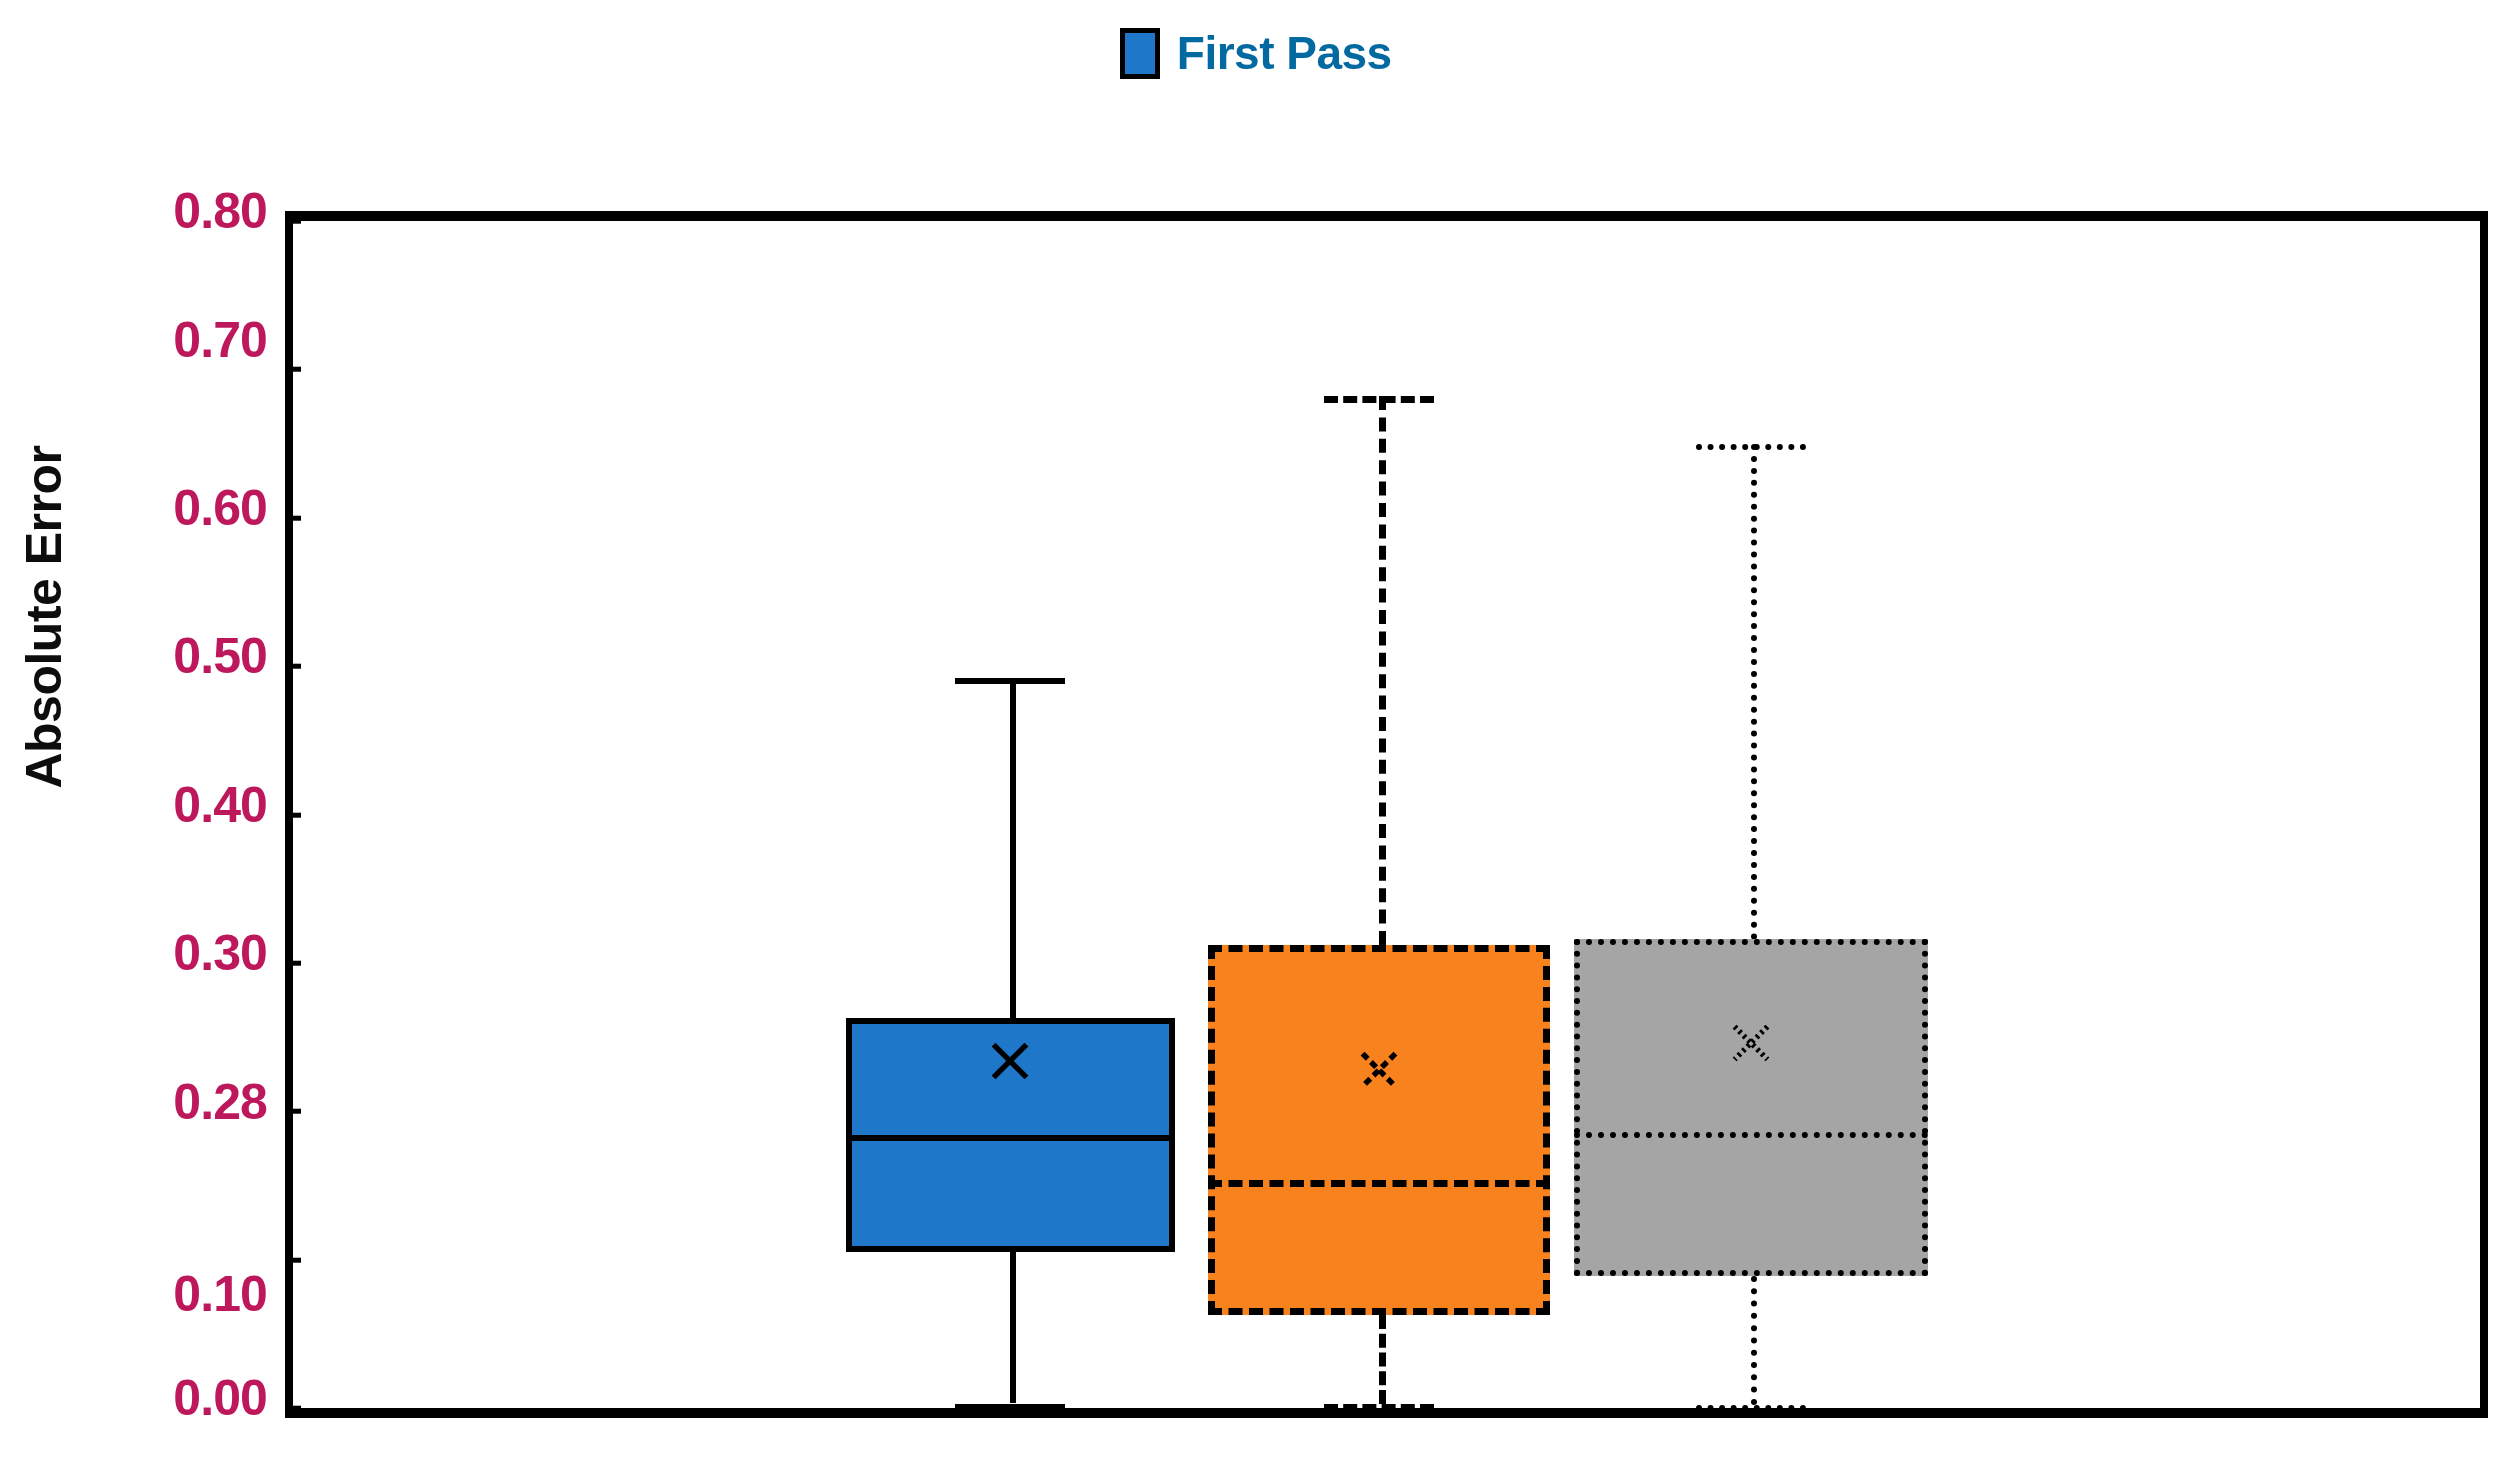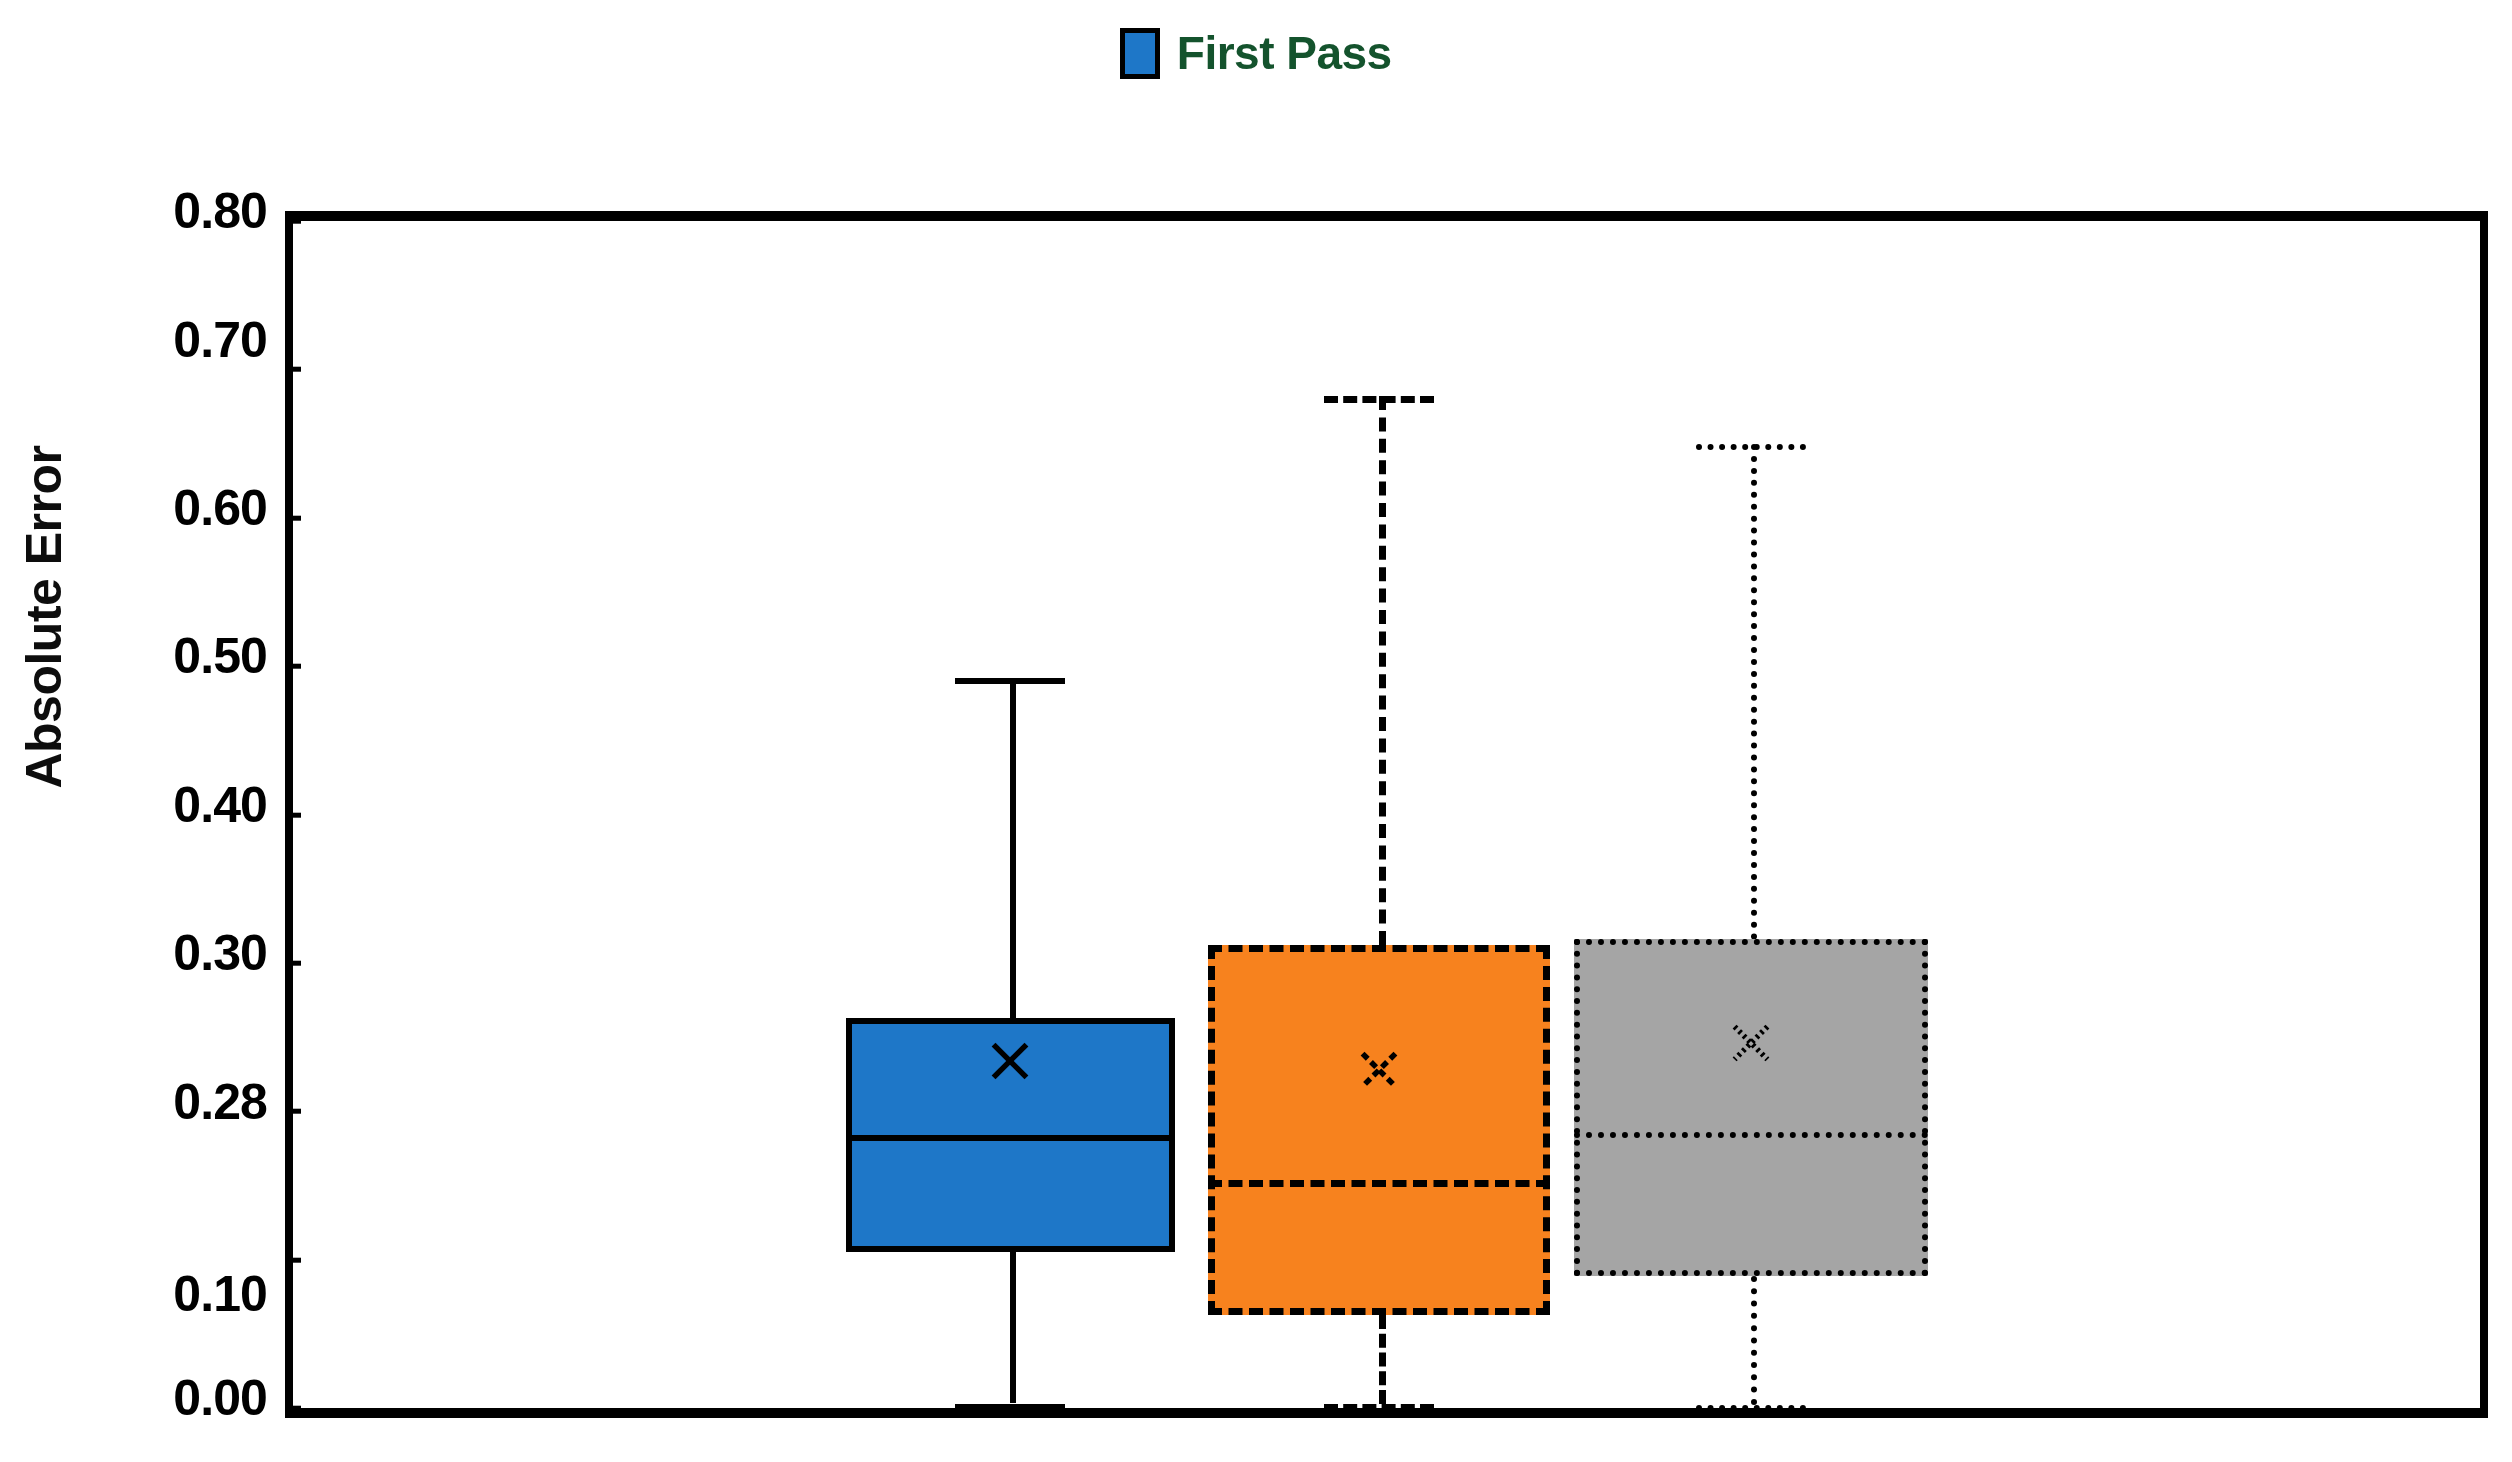--- a/index.html
+++ b/index.html
@@ -34,21 +34,21 @@
   }
   .legend-swatch {
     width: 40px;
     height: 51px;
     border: 5.5px solid #000000;
     box-sizing: border-box;
   }
   .legend-label {
     font-size: 46px;
     font-weight: bold;
-    color: #14532d;
+    color: #0369a1;
     letter-spacing: -0.5px;
     white-space: nowrap;
     text-align: center;
   }
 
   
   #y-axis-title {
     position: absolute;
     left: -195px;
     top: 588px;
@@ -69,21 +69,21 @@
     width: 184px;
     height: 1463px;
   }
   .y-tick-label {
     position: absolute;
     right: 0;
     width: 184px;
     text-align: right;
     font-size: 50px;
     font-weight: bold;
-    color: #000000;
+    color: #be185d;
     transform: translateY(-50%);
     letter-spacing: -0.9px;
   }
 
   
   #plot-frame {
     position: absolute;
     left: 285px;
     top: 211px;
     width: 2187px;

